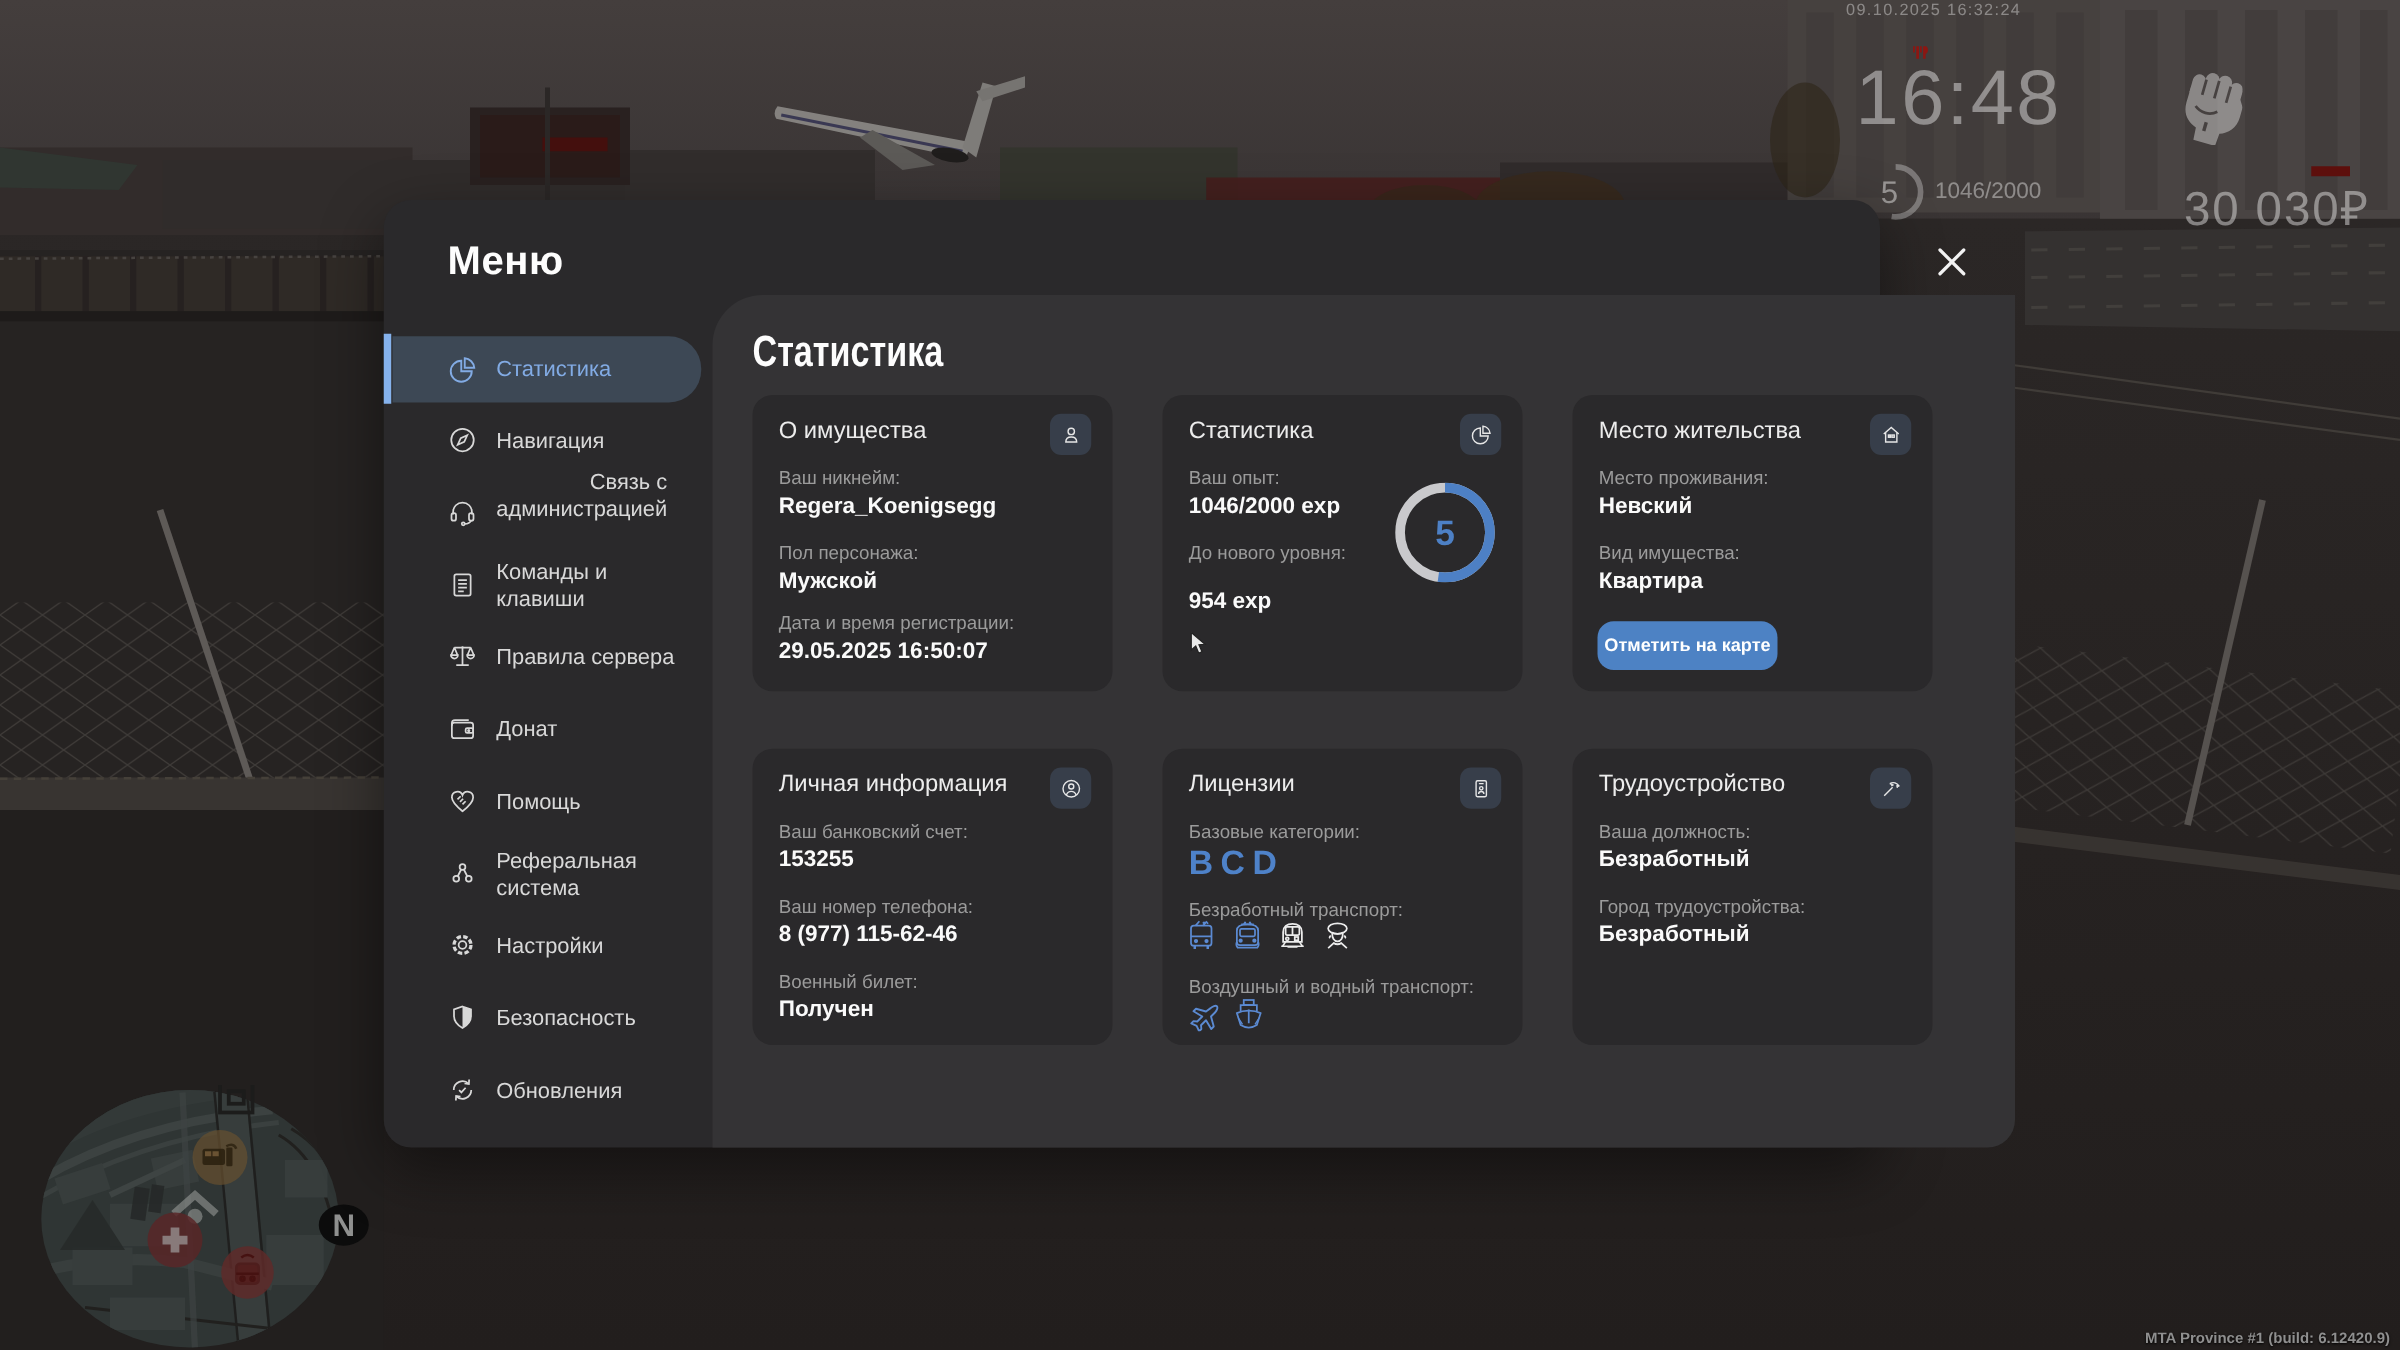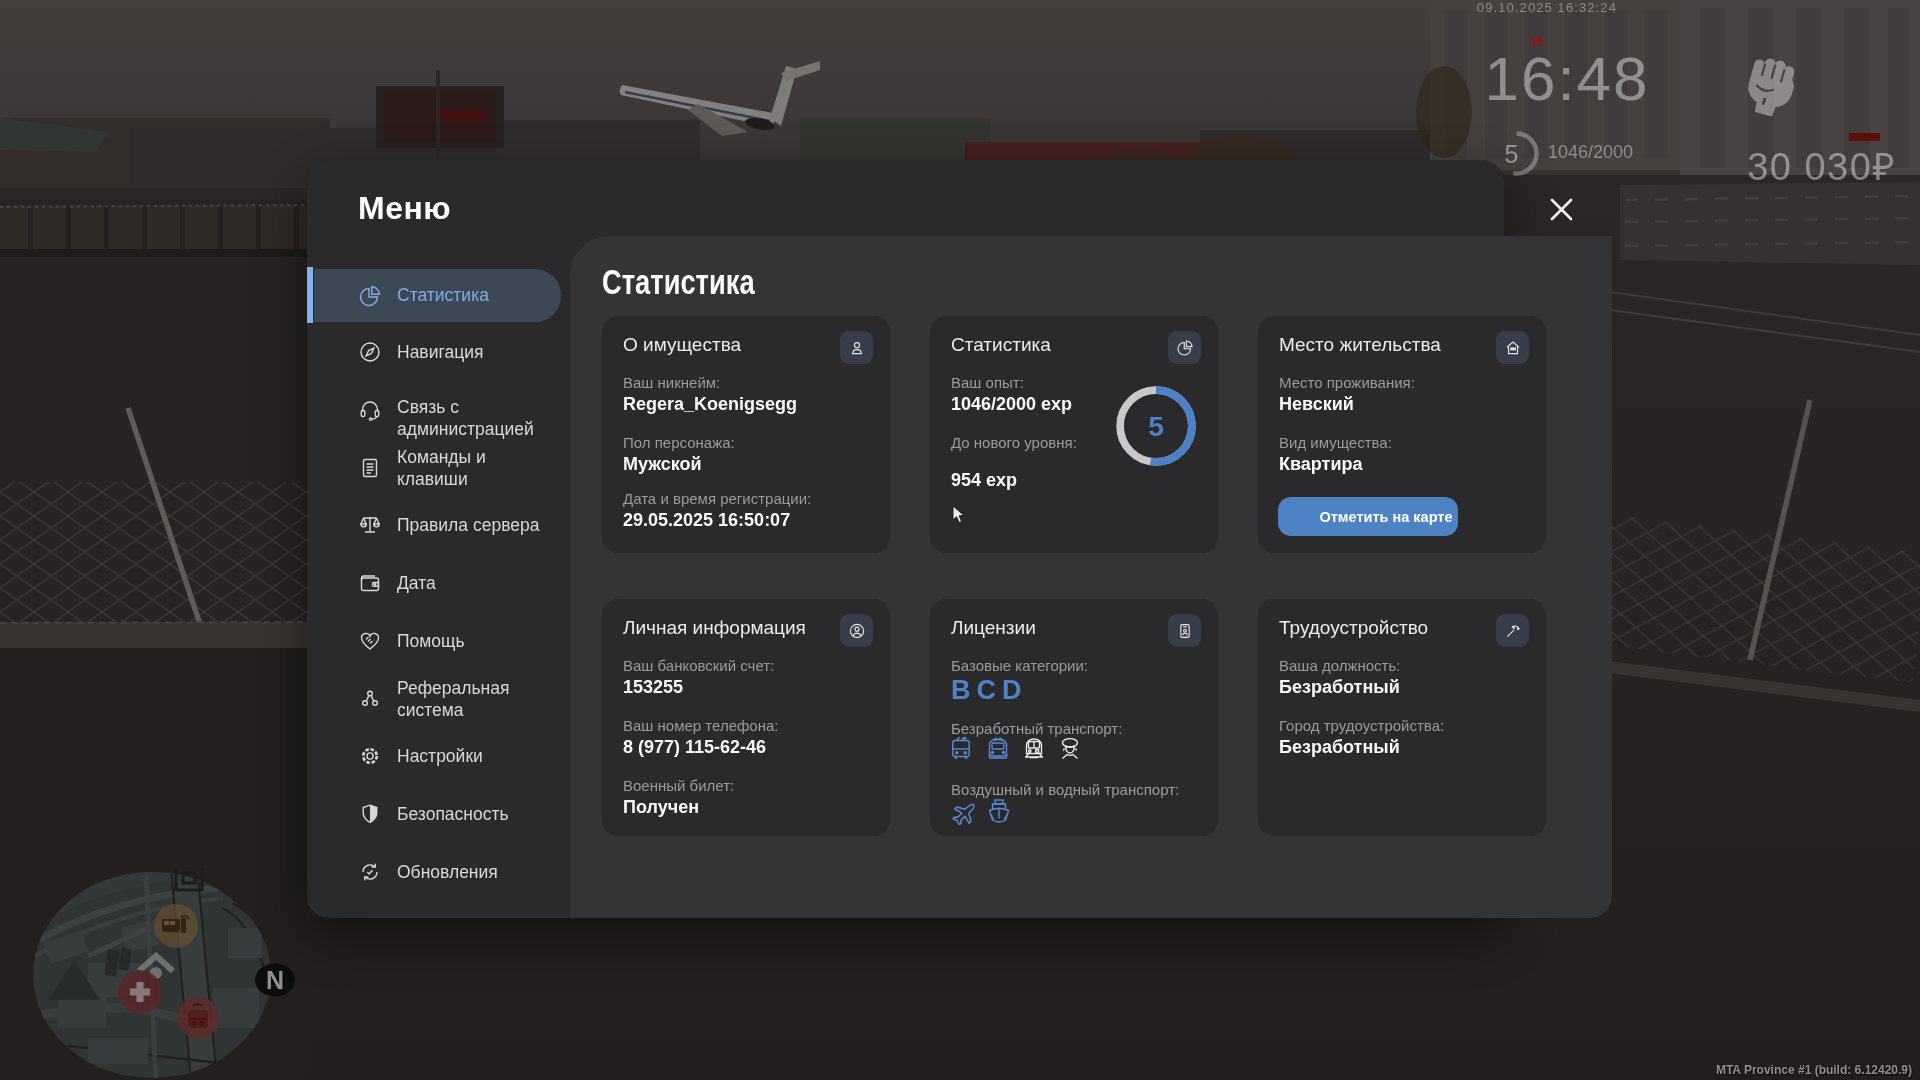--- a/index.html
+++ b/index.html
@@ -276,21 +276,21 @@
         <path d="M4 11 L12 4 L20 11"></path>
             <path d="M6 9.2 V19.5 H18 V9.2"></path>
             <rect x="9" y="12" width="2.4" height="2.4"></rect>
             <rect x="12.8" y="12" width="2.4" height="2.4"></rect>
           </svg>
         </div>
       <div class="lab" style="top:58px">Место проживания:</div>
       <div class="val" style="top:78px">Невский</div>
       <div class="lab" style="top:118px">Вид имущества:</div>
       <div class="val" style="top:138px">Квартира</div>
-      <div class="abs" style="left:20px;top:181px;width:144px;height:39px;background:#4d82c4;border-radius:13px;display:flex;align-items:center;justify-content:center;font-size:14.5px;font-weight:bold;color:#fff;padding-left:36px;">Отметить на карте</div>
+      <div class="abs" style="left:20px;top:181px;width:144px;height:39px;background:#4d82c4;border-radius:13px;display:flex;align-items:center;justify-content:center;font-size:14.5px;font-weight:bold;color:#fff;">Отметить на карте</div>
     </div>
 
     <div class="card" style="left:32px;top:363px">
       <div class="ctit">Личная информация</div>
       <div class="itile">
           <svg width="18" height="18" viewBox="0 0 24 24" fill="none" stroke="#e6e6e6" stroke-width="1.5">
         <circle cx="12" cy="12" r="8.8"></circle>
             <circle cx="12" cy="9.6" r="2.7"></circle>
             <path d="M6.8 18.6 c1-2.6 2.9-3.8 5.2-3.8 s4.2 1.2 5.2 3.8"></path>
           </svg>
@@ -392,42 +392,42 @@
     </svg>
     <div class="sbitem" style="top:181px">Навигация</div>
 
     <svg class="sbicon" style="top:238px;left:51px" width="24" height="24" viewBox="0 0 24 24" fill="none" stroke="#d8d8d8" stroke-width="1.4">
       <path d="M4.5 13.5 v-2 a7.5 7.5 0 0 1 15 0 v2"></path>
       <rect x="3.2" y="12.5" width="3.6" height="6" rx="1.6"></rect>
       <rect x="17.2" y="12.5" width="3.6" height="6" rx="1.6"></rect>
       <path d="M19 18.5 c-1 1.8-3 2.6-5.2 2.6"></path>
       <circle cx="12.6" cy="21.1" r="1.2"></circle>
     </svg>
-    <div class="sbitem" style="top:236px;">Связь с<br>администрацией</div>
+    <div class="sbitem" style="top:214px;text-align:right;">Связь с<br>администрацией</div>
 
     <svg class="sbicon" style="top:296px;left:51px" width="24" height="24" viewBox="0 0 24 24" fill="none" stroke="#d8d8d8" stroke-width="1.4">
       <rect x="5.5" y="3.5" width="13" height="17" rx="1.5"></rect>
       <path d="M8.5 8 h7 M8.5 11 h7 M8.5 14 h7 M8.5 17 h4.5"></path>
     </svg>
     <div class="sbitem" style="top:286px">Команды и<br>клавиши</div>
 
     <svg class="sbicon" style="top:353px;left:51px" width="24" height="24" viewBox="0 0 24 24" fill="none" stroke="#d8d8d8" stroke-width="1.4">
       <path d="M12 4 v15 M7 19 h10 M5.5 5 h13"></path>
       <path d="M5.5 5 L3 11 M5.5 5 L8 11 M2.7 11 a2.8 2.8 0 0 0 5.6 0 Z"></path>
       <path d="M18.5 5 L16 11 M18.5 5 L21 11 M15.7 11 a2.8 2.8 0 0 0 5.6 0 Z"></path>
     </svg>
     <div class="sbitem" style="top:354px">Правила сервера</div>
 
     <svg class="sbicon" style="top:411px;left:51px" width="24" height="24" viewBox="0 0 24 24" fill="none" stroke="#d8d8d8" stroke-width="1.4">
       <rect x="3.5" y="7" width="17" height="12.5" rx="2"></rect>
       <path d="M3.5 9.5 V7.5 a2.5 2.5 0 0 1 2.5-2.5 h11"></path>
       <rect x="14.5" y="11.5" width="6" height="3.8" rx="1.2"></rect>
       <circle cx="17" cy="13.4" r=".6" fill="#d8d8d8"></circle>
     </svg>
-    <div class="sbitem" style="top:412px">Дата</div>
+    <div class="sbitem" style="top:412px">Донат</div>
 
     <svg class="sbicon" style="top:469px;left:51px" width="24" height="24" viewBox="0 0 24 24" fill="none" stroke="#d8d8d8" stroke-width="1.4">
       <path d="M12 20 C6.5 15.6 3.5 12.3 3.5 8.9 A4.4 4.4 0 0 1 12 7.2 A4.4 4.4 0 0 1 20.5 8.9 C20.5 12.3 17.5 15.6 12 20 Z"></path>
       <path d="M8 10.5 l2.5-2.5 M10 12.5 l2.5-2.5 M12 14.5 l2.5-2.5"></path>
     </svg>
     <div class="sbitem" style="top:470px">Помощь</div>
 
     <svg class="sbicon" style="top:527px;left:51px" width="24" height="24" viewBox="0 0 24 24" fill="none" stroke="#d8d8d8" stroke-width="1.4">
       <circle cx="12" cy="6.5" r="2.3"></circle>
       <circle cx="7" cy="16" r="2.3"></circle>

